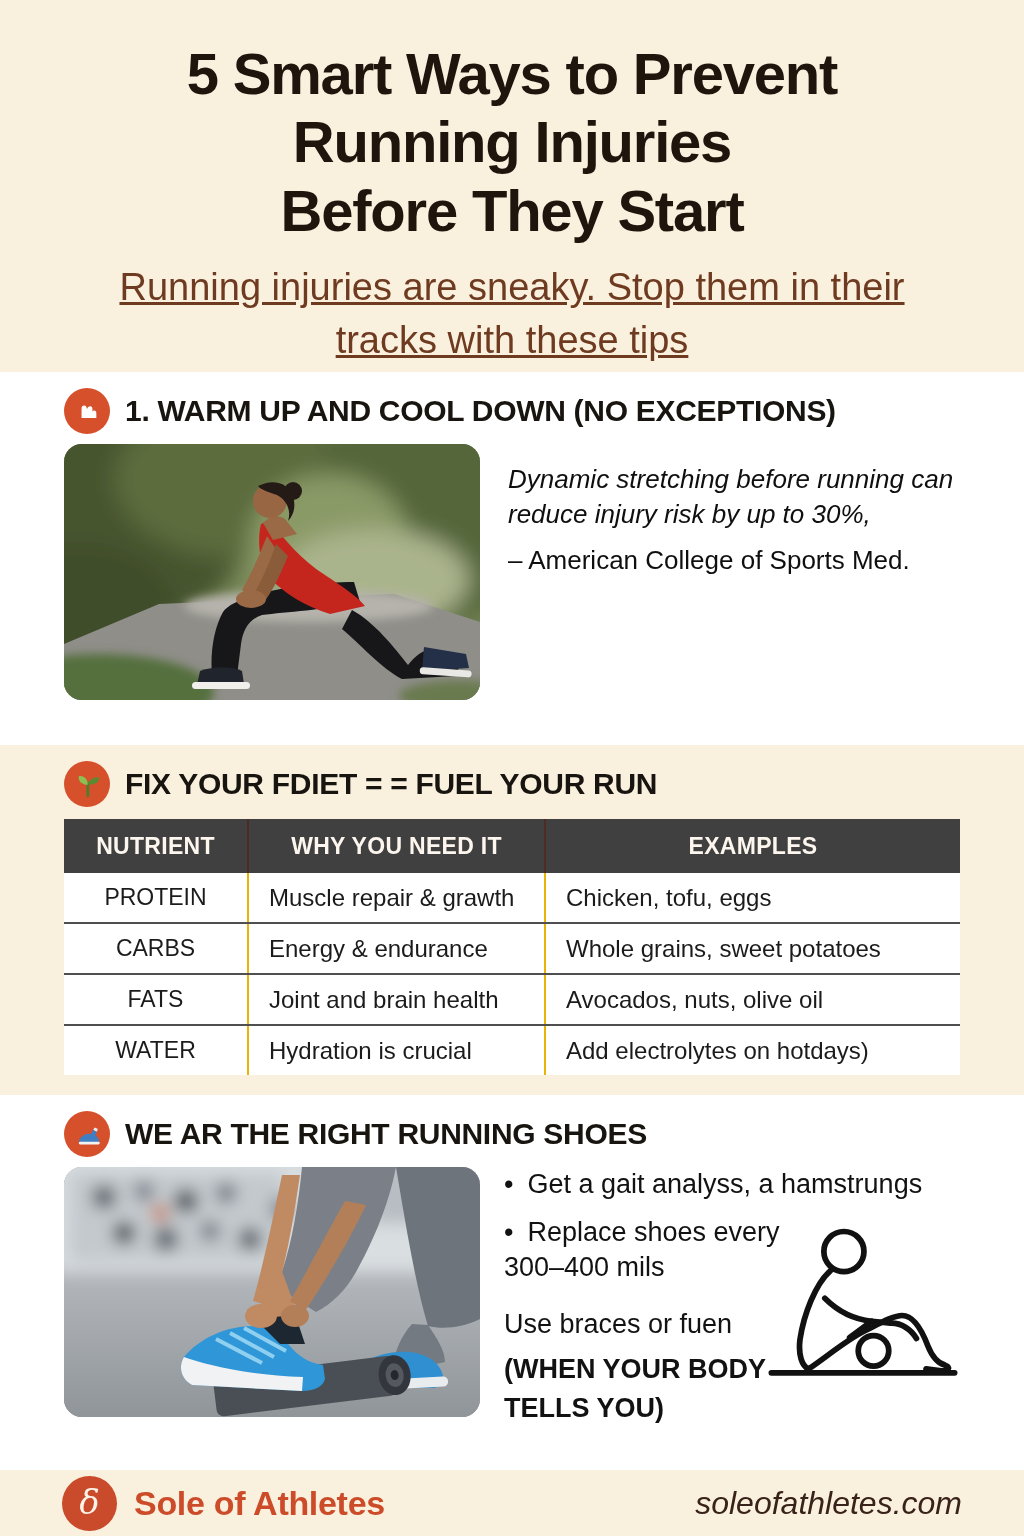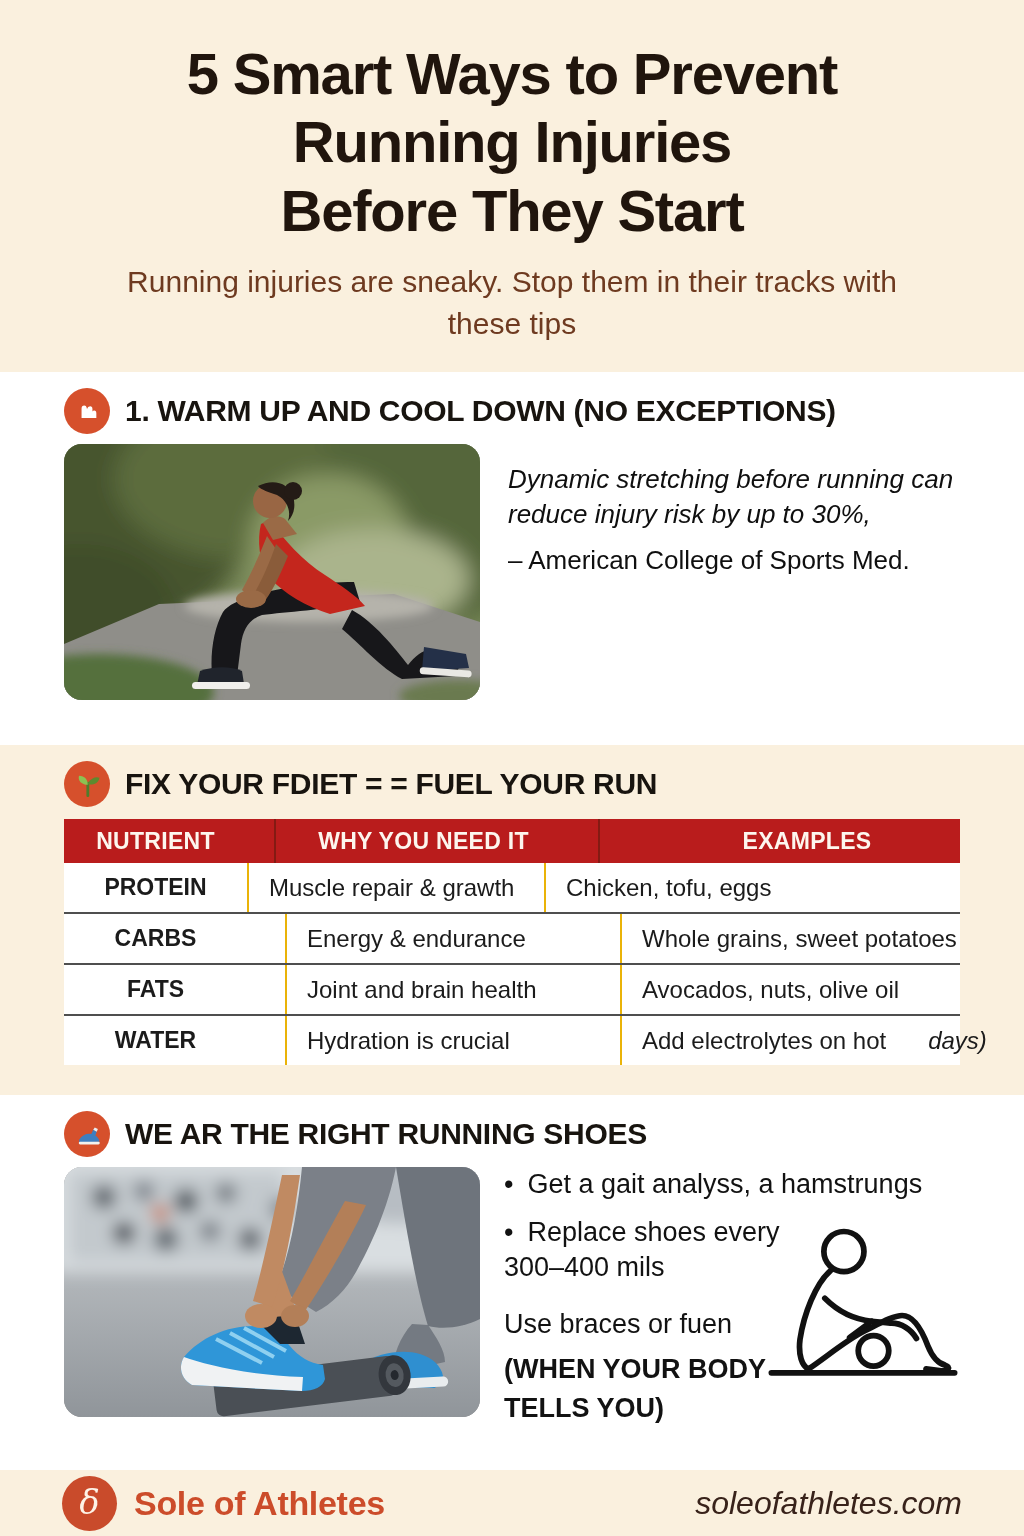--- a/index.html
+++ b/index.html
@@ -5,22 +5,22 @@
   html,body{margin:0;padding:0;background:#fff;}
   .page{width:1024px;height:1536px;position:relative;overflow:hidden;
         font-family:"Liberation Sans",sans-serif;background:#fff;}
   .sec{padding:0 64px;box-sizing:border-box;}
 
   
   .hero{height:372px;background:#faf0de;text-align:center;box-sizing:border-box;}
   .title{margin:0;padding-top:40px;font-size:58px;font-weight:700;line-height:1.18;
          color:#20150d;letter-spacing:-1.2px;}
   .title span{display:block;}
-  .subtitle{margin:16px auto 0;max-width:850px;font-size:30px;line-height:1.38;
-            color:#6e3a20;font-weight:400;}
+  .subtitle{margin:16px auto 0;max-width:850px;font-size:38px;line-height:1.38;
+            color:#6e3a20;font-weight:400;text-decoration:underline;}
 
   
   .sec1{height:373px;background:#ffffff;}
   .sec2{height:350px;background:#faf0de;}
   .sec3{height:375px;background:#ffffff;}
   .sec-head{display:flex;align-items:center;gap:15px;padding-top:16px;}
   .badge{width:46px;height:46px;border-radius:50%;background:#d6502c;flex:none;
          display:flex;align-items:center;justify-content:center;}
   .sec-title{font-size:30px;font-weight:700;color:#18140f;letter-spacing:-0.3px;margin:0;}
   .sec-cols{display:flex;margin-top:10px;}
@@ -29,31 +29,31 @@
   .col-right{margin-left:28px;width:452px;}
 
   .b{font-size:27px;color:#121212;line-height:1.3;margin-bottom:13px;}
   .b::before{content:"•";margin-right:14px;}
   .quote{font-size:26px;font-style:italic;color:#0f0f0f;line-height:1.33;margin:18px 0 0;}
   .attrib{font-size:26px;color:#0f0f0f;margin:14px 0 0;}
 
   
   .table{width:896px;margin-top:12px;background:#fff;}
   .trow,.thead-row{display:grid;grid-template-columns:183px 297px 416px;}
-  .thead-row{background:#b91c1c;height:44px;gap:27px;}
+  .thead-row{background:#404040;height:54px;}
   .th{display:flex;align-items:center;justify-content:center;color:#fdf6ee;
       font-size:23px;font-weight:700;letter-spacing:0.3px;}
   .th + .th{border-left:2px solid rgba(90,25,12,0.55);}
   .trow{height:49px;}
-  .trow + .trow{border-top:2px solid #4f4f4f;gap:38px;}
+  .trow + .trow{border-top:2px solid #4f4f4f;}
   .tc{display:flex;align-items:center;font-size:24px;color:#1b1b1b;box-sizing:border-box;}
   .tc + .tc{border-left:2px solid #eab308;}
-  .c1{justify-content:center;font-weight:700;font-size:23px;}
+  .c1{justify-content:center;font-weight:400;font-size:23px;}
   .c2,.c3{padding-left:20px;}
-  .it{font-style:italic;white-space:pre;margin-left:42px;}
+  .it{white-space:pre;}
 
   
   .photo2{height:250px;}
   .s3-right{position:relative;margin-left:24px;width:452px;}
   .s3-b2{width:318px;margin-bottom:0;}
   .note{font-size:27px;color:#121212;margin:24px 0 0;}
   .note-bold{font-size:27px;font-weight:700;color:#121212;line-height:1.42;
              width:300px;margin:10px 0 0;}
   .figure-art{position:absolute;top:54px;right:-12px;width:210px;}
 

